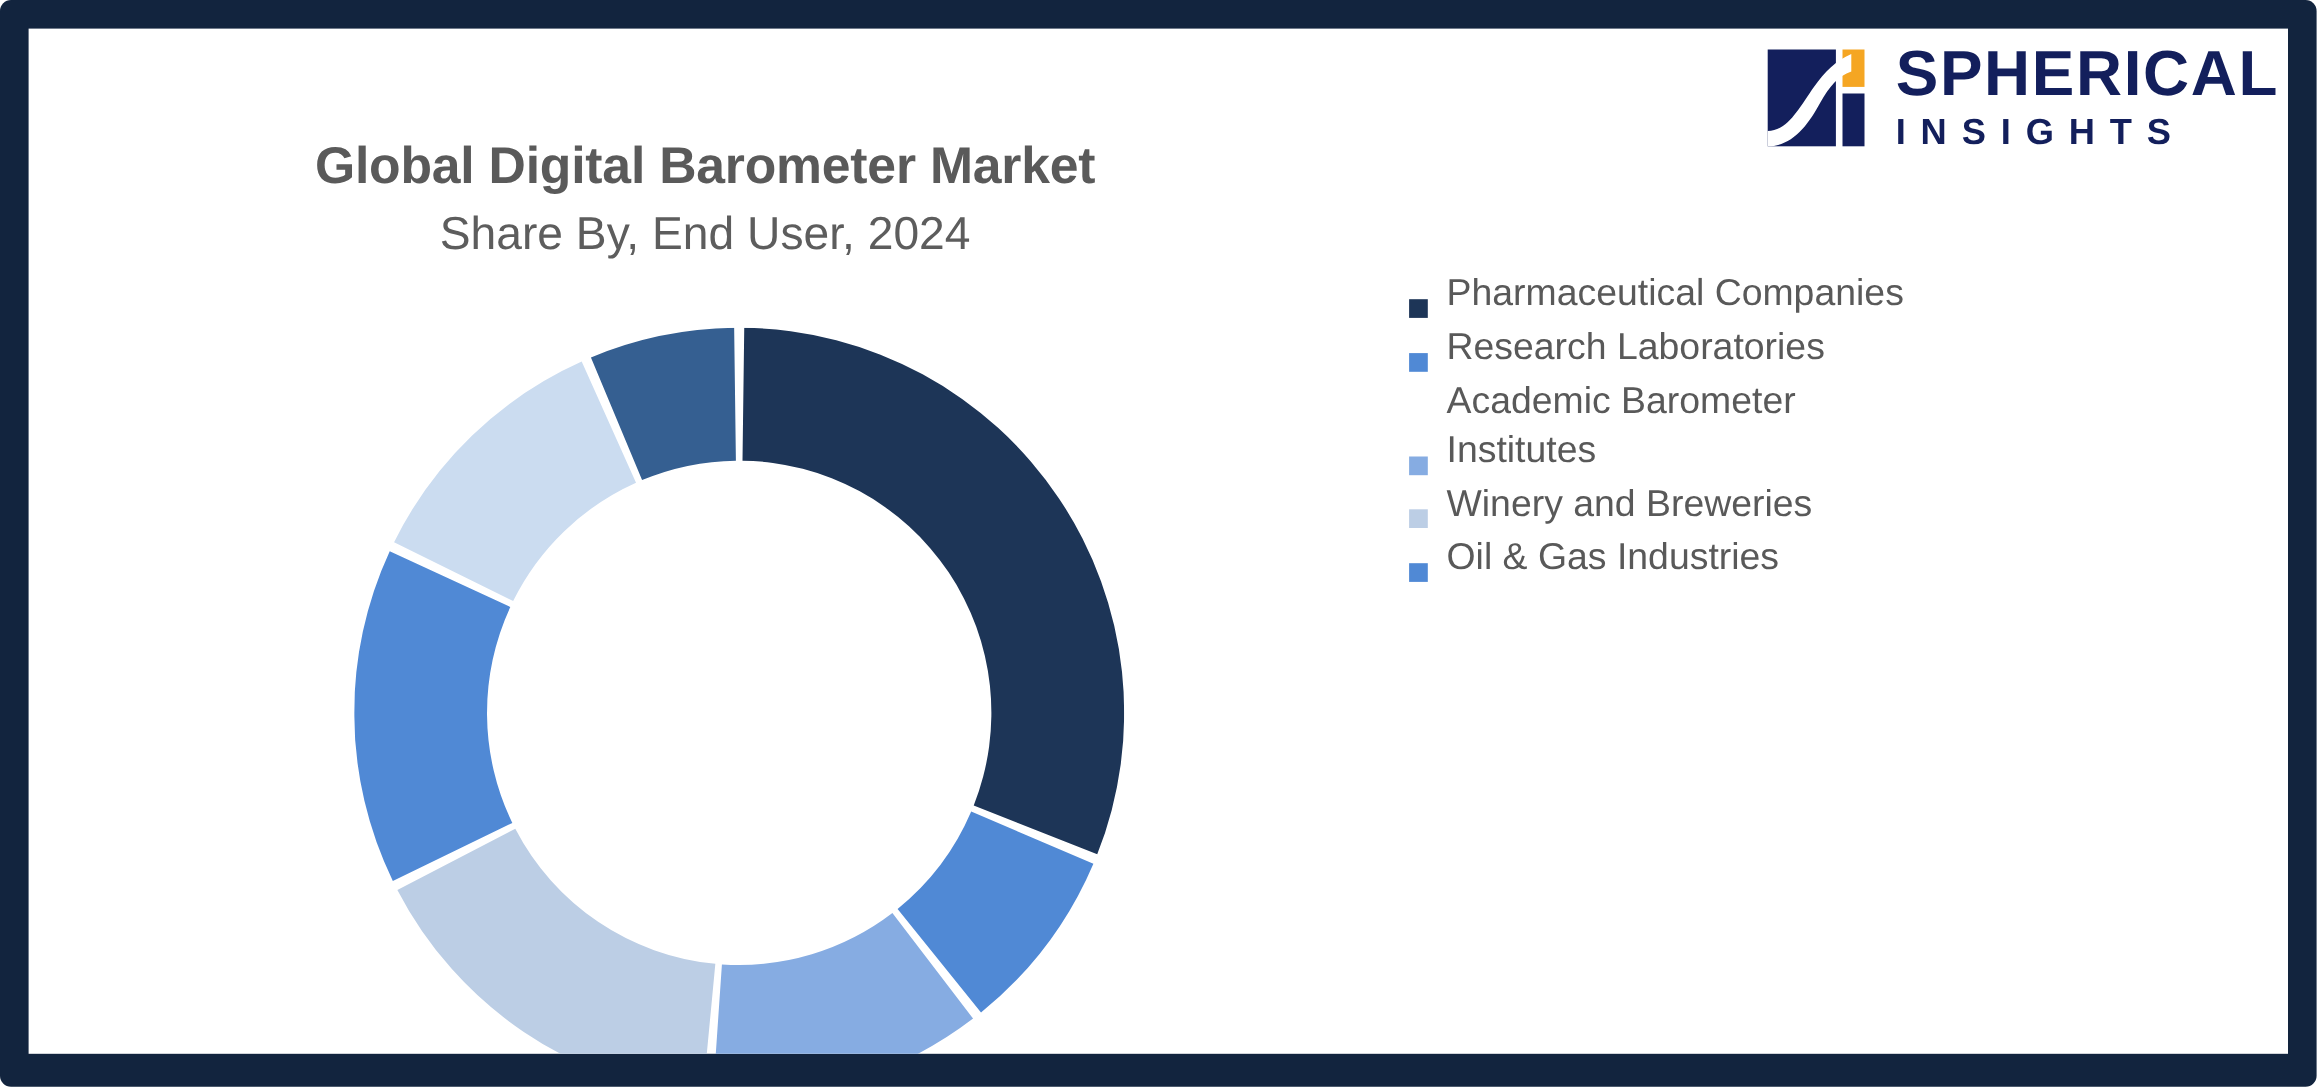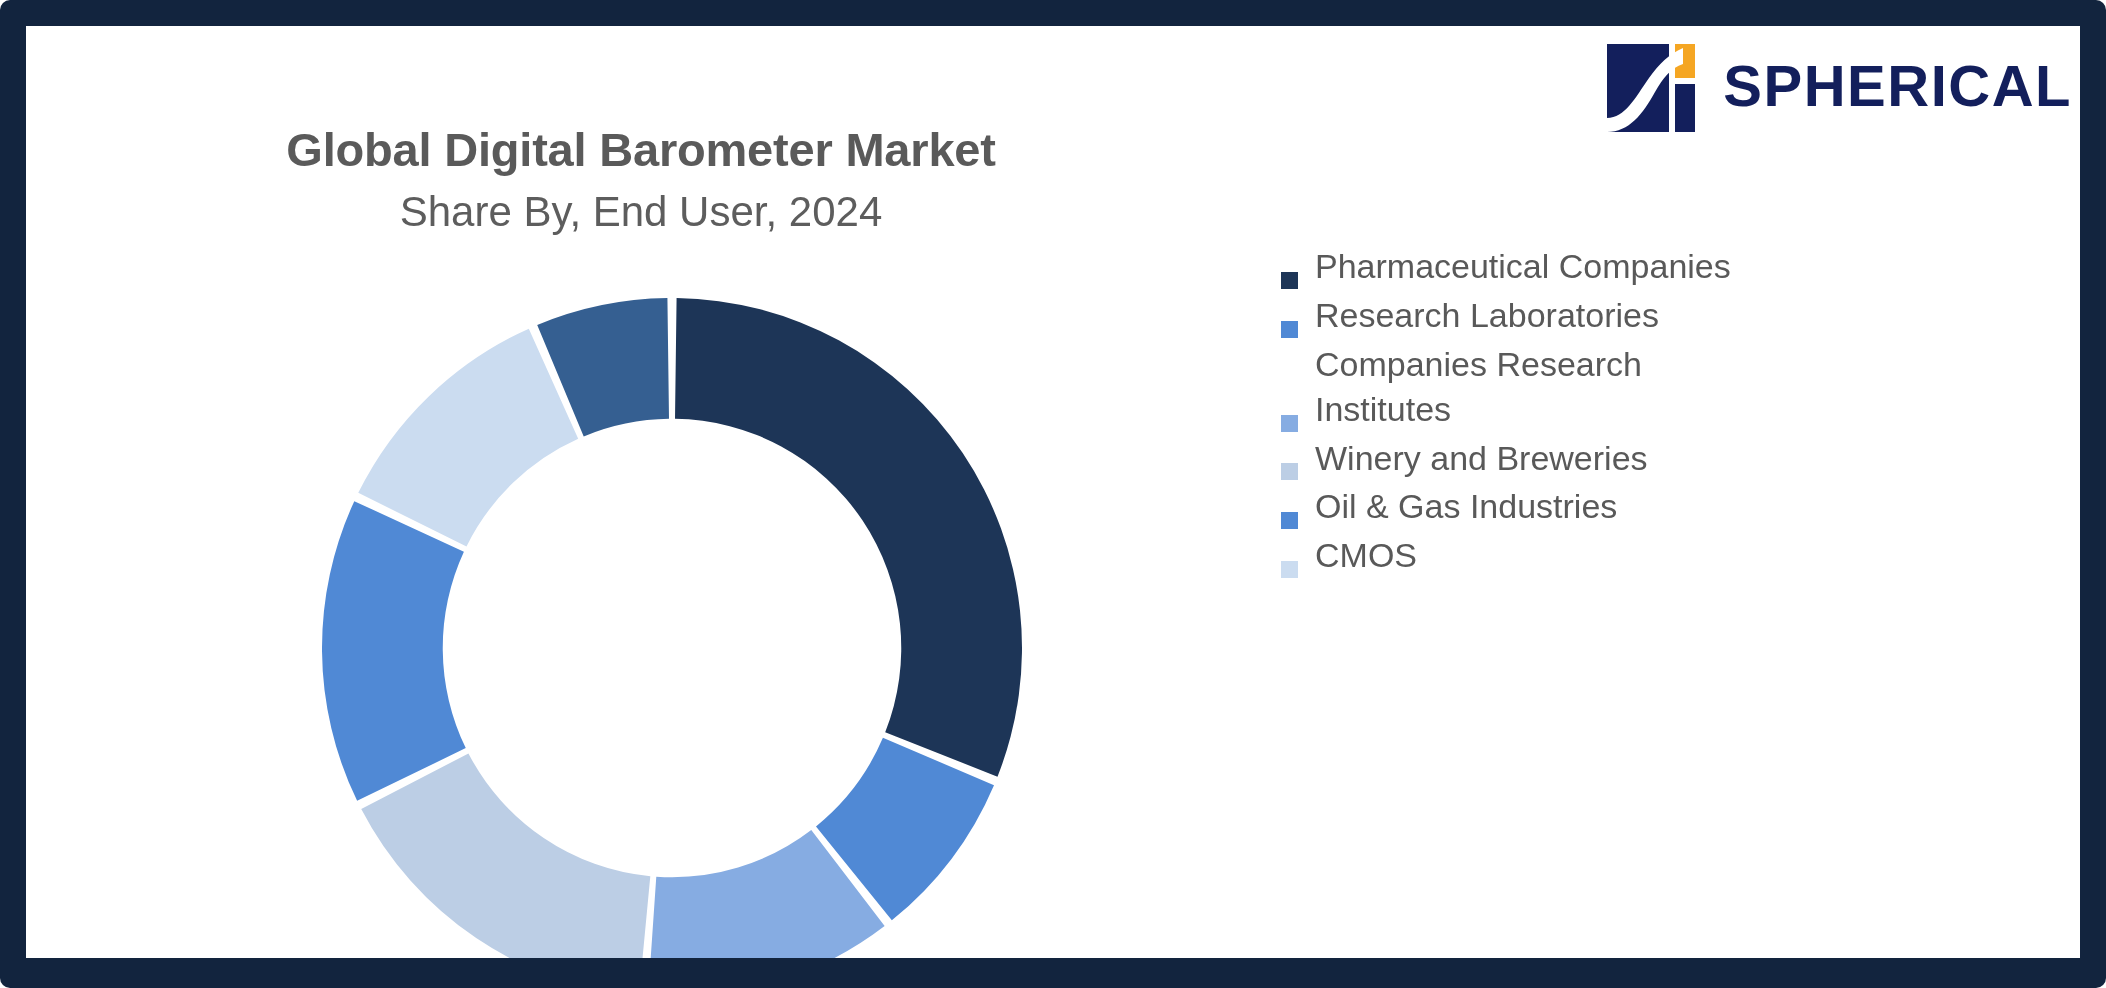--- a/index.html
+++ b/index.html
@@ -140,20 +140,21 @@
     <div id="logo">
       <svg id="logo-mark" width="96" height="96" viewBox="0 0 96 96">
         <rect x="2" y="6" width="62" height="88" fill="#131f5c"></rect>
         <rect x="70" y="6" width="20" height="34" fill="#f5a623"></rect>
         <rect x="70" y="46" width="20" height="48" fill="#131f5c"></rect>
         <path d="M2 80 C 20 80, 30 60, 44 40 C 54 26, 64 16, 78 10
                  L 78 26 C 66 30, 58 40, 50 54 C 38 76, 24 94, 2 94 Z" fill="#ffffff"></path>
       </svg>
       <div id="logo-text">
         <div id="logo-word-main">SPHERICAL</div>
+        <div id="logo-word-sub">INSIGHTS</div>
       </div>
     </div>
 
     <div id="donut-wrap">
       <svg id="donut-svg" width="700" height="700" viewBox="0 0 700 700">
         <g id="donut-slices">
             <path d="M 354.5813584499706 0.0299853490975579 A 350 350 0 0 1 675.4891877974621 478.67318534546496 L 563.1954180073377 434.2809364012796 A 229.25 229.25 0 0 0 353.0007897847307 120.76964040365888 Z" fill="#1d3557"></path>
             <path d="M 672.0093794606803 487.1494059022774 A 350 350 0 0 1 569.8346069981086 622.3467377553607 L 493.9916675837611 528.3871132297612 A 229.25 229.25 0 0 0 560.9161435467456 439.8328608659917 Z" fill="#5089d5"></path>
             <path d="M 562.6300686927422 628.0080104740144 A 350 350 0 0 1 326.01181634531235 699.1769852738707 L 334.2877397061796 578.7109253543854 A 229.25 229.25 0 0 0 489.27269499374614 532.0952468604795 Z" fill="#86ace2"></path>
             <path d="M 316.8796486029195 698.4293935983787 A 350 350 0 0 1 39.236507930057826 511.01568866571665 L 146.44991269418787 455.4652760760444 A 229.25 229.25 0 0 0 328.3061698349123 578.2212528069381 Z" fill="#bccee5"></path>
@@ -168,30 +169,26 @@
         <div class="legend-item">
           <span class="legend-swatch" style="background: rgb(29, 53, 87);"></span>
           <span class="legend-label">Pharmaceutical Companies</span>
         </div>
         <div class="legend-item">
           <span class="legend-swatch" style="background: rgb(80, 137, 213);"></span>
           <span class="legend-label">Research Laboratories</span>
         </div>
         <div class="legend-item">
           <span class="legend-swatch" style="background: rgb(134, 172, 226);"></span>
-          <span class="legend-label">Companies Research Institutes</span>
+          <span class="legend-label">Academic Barometer Institutes</span>
         </div>
         <div class="legend-item">
           <span class="legend-swatch" style="background: rgb(188, 206, 229);"></span>
           <span class="legend-label">Winery and Breweries</span>
         </div>
         <div class="legend-item">
           <span class="legend-swatch" style="background: rgb(80, 137, 213);"></span>
           <span class="legend-label">Oil &amp; Gas Industries</span>
         </div>
-        <div class="legend-item">
-          <span class="legend-swatch" style="background: rgb(203, 220, 240);"></span>
-          <span class="legend-label">CMOS</span>
-        </div>
       </div>
 
   </div>
 </div>
 
 </body></html>

